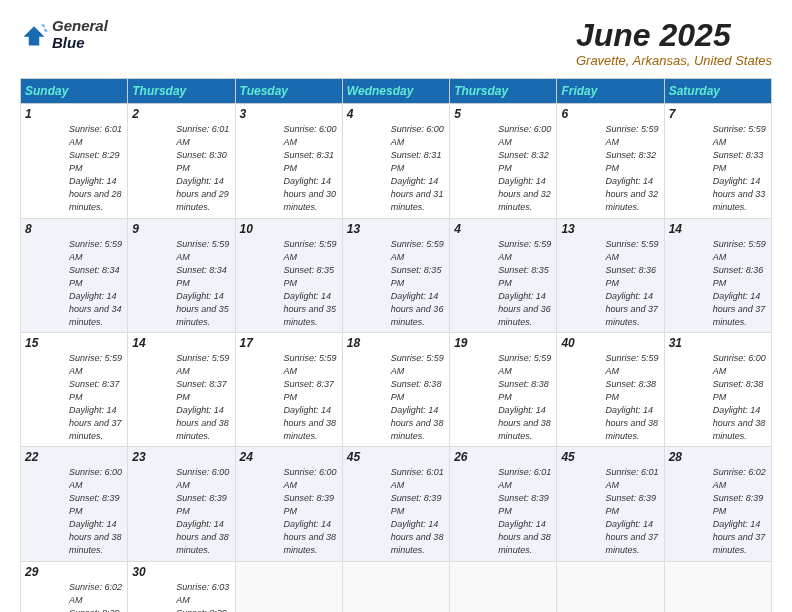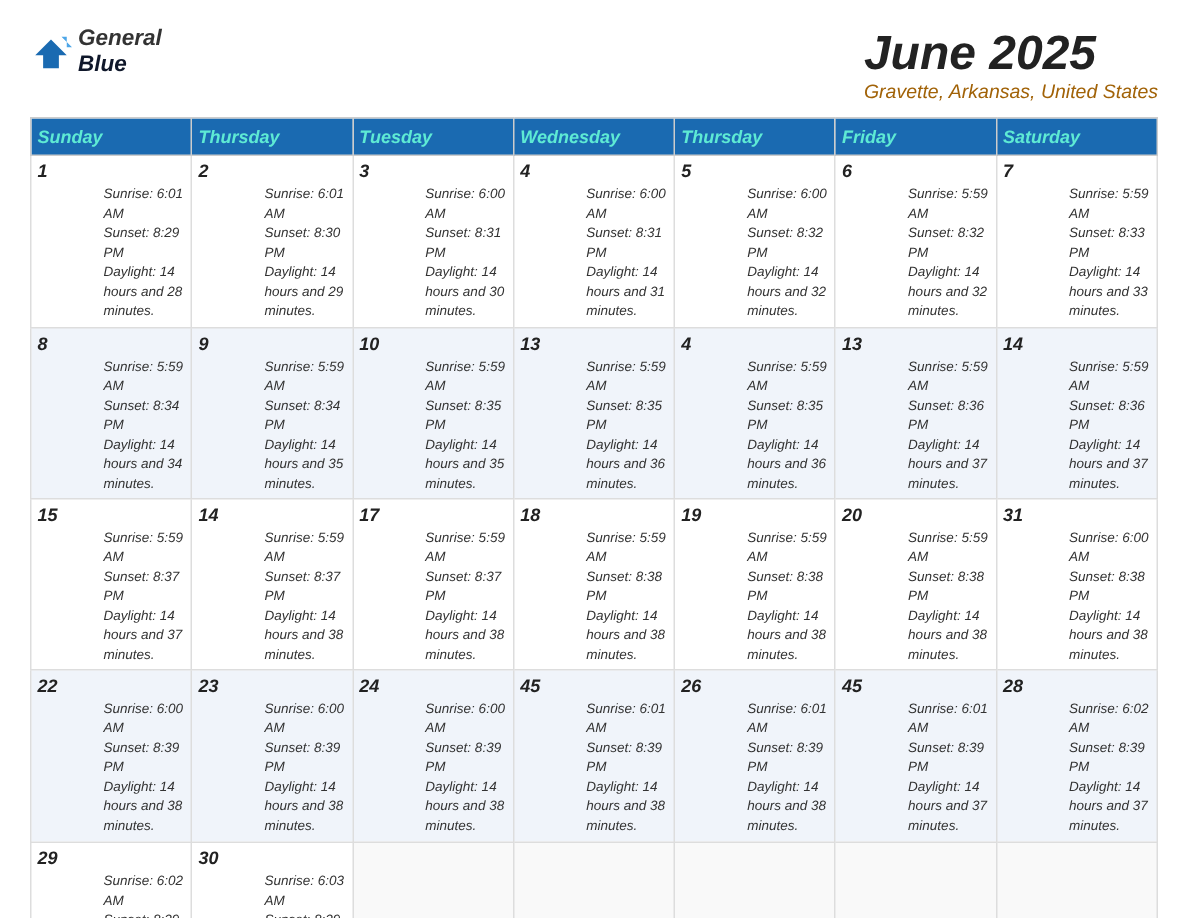--- a/index.html
+++ b/index.html
@@ -292,21 +292,21 @@
       </td>
           <td>
         <span class="day-num">19</span>
         <div class="day-info">
           Sunrise: 5:59 AM<br>
           Sunset: 8:38 PM<br>
           Daylight: 14 hours and 38 minutes.
         </div>
       </td>
           <td>
-        <span class="day-num">20</span>
+        <span class="day-num">40</span>
         <div class="day-info">
           Sunrise: 5:59 AM<br>
           Sunset: 8:38 PM<br>
           Daylight: 14 hours and 38 minutes.
         </div>
       </td>
           <td>
         <span class="day-num">31</span>
         <div class="day-info">
           Sunrise: 6:00 AM<br>

